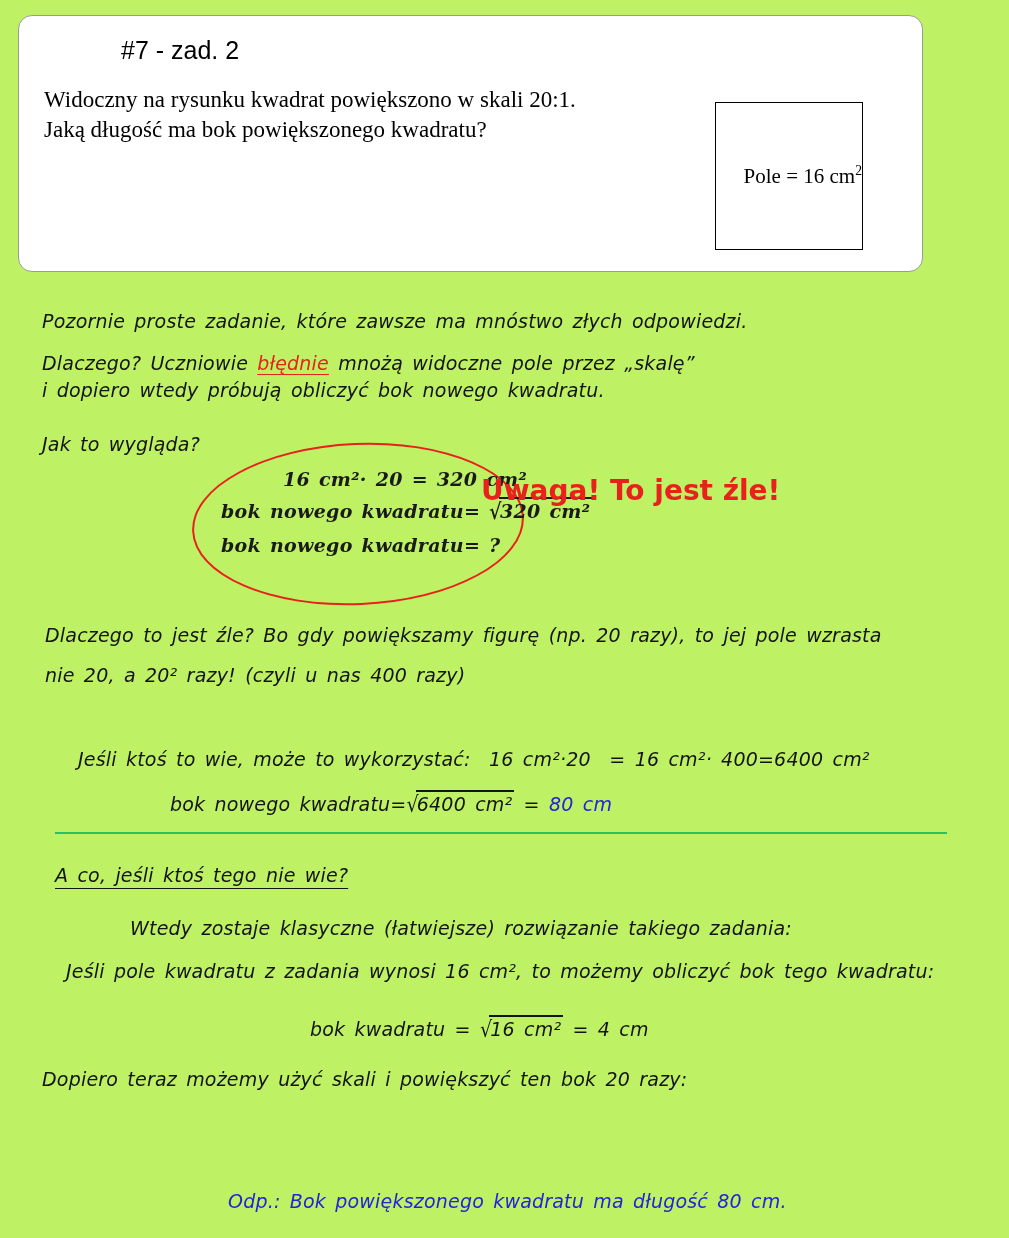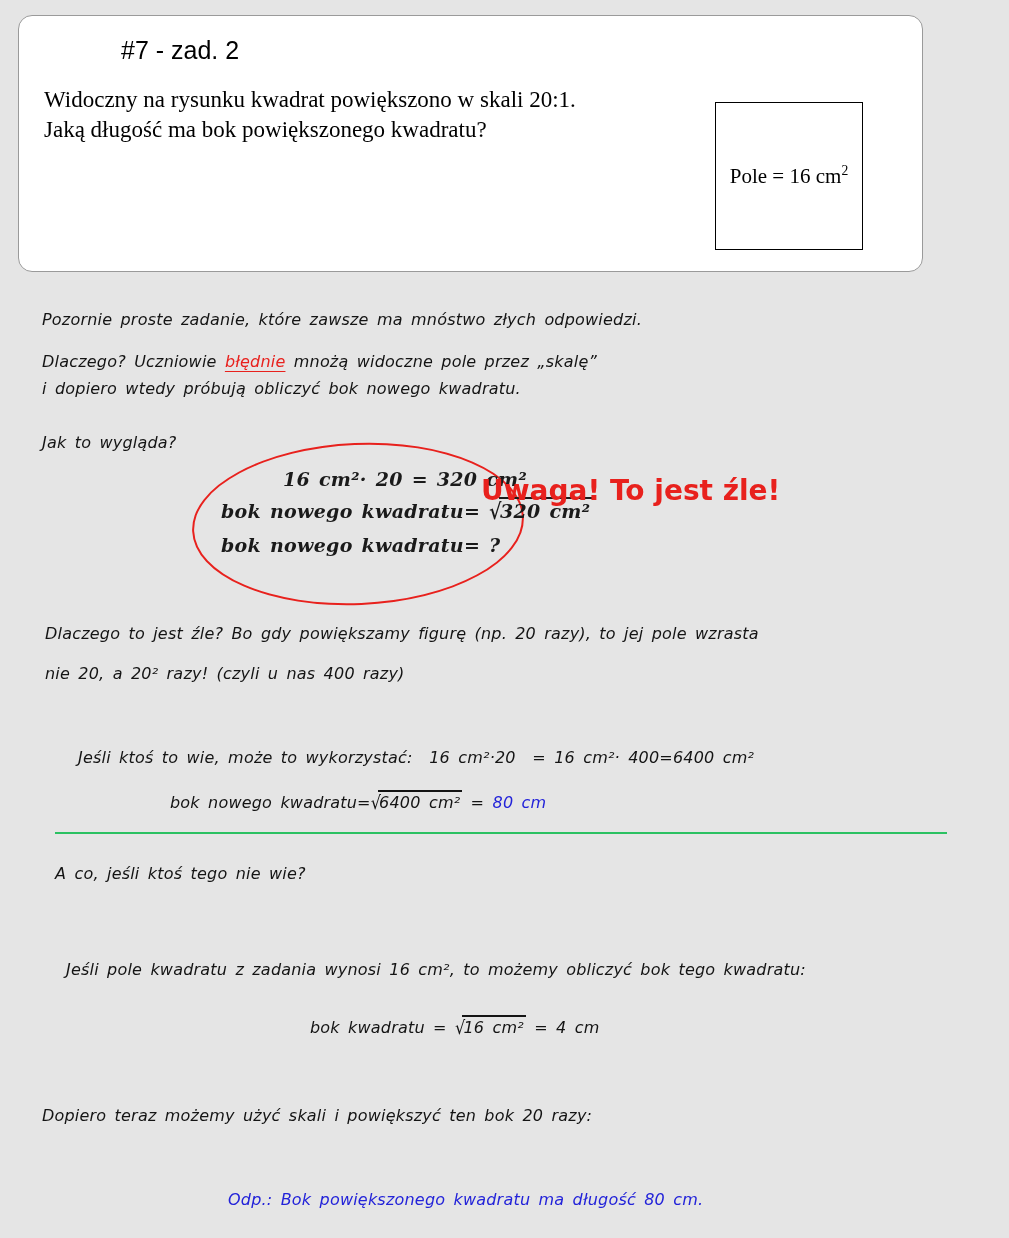--- a/index.html
+++ b/index.html
@@ -1,19 +1,19 @@
 <!DOCTYPE html>
 <html lang="pl"><head>
 <meta charset="utf-8">
 <style>
   html,body { margin:0; padding:0; background:#ffffff; }
   #page {
     position:relative;
     width:1009px; height:1238px;
-    background:#e5e5e5;
+    background:#bef264;
     font-family:"DejaVu Sans", sans-serif;
     color:#111;
     overflow:hidden;
   }
   .abs { position:absolute; white-space:pre; }
 
   
   .problem-card {
     position:absolute; left:18px; top:15px;
     width:903px; height:255px;
@@ -27,39 +27,39 @@
     font-size:25px; color:#000;
   }
   .serif-line {
     font-family:"Liberation Serif","DejaVu Serif",serif;
     font-size:23px; color:#000; white-space:pre;
   }
   .mini-square {
     position:absolute; left:696px; top:86px;
     width:146px; height:146px;
     border:1.6px solid #000;
-    display:flex; align-items:center; justify-content:center;
+    display:flex; align-items:center; justify-content:flex-end;
   }
   .mini-square .lbl {
     font-family:"Liberation Serif","DejaVu Serif",serif;
     font-size:21px; color:#000; white-space:nowrap;
   }
   .mini-square sup { font-size:0.65em; vertical-align:super; }
 
   
   .hw {
     font-family:"DejaVu Sans", sans-serif;
     font-style:italic;
-    font-size:16px; color:#141414;
+    font-size:19px; color:#141414;
     letter-spacing:0.2px; word-spacing:3px;
     white-space:pre;
   }
   .hw-red { color:var(--red); text-decoration:underline; text-underline-offset:4px;margin-top:20px; }
   .hw-blue { color:var(--blue); }
-  .underlined { text-underline-offset:6px; }
+  .underlined { text-decoration:underline; text-underline-offset:6px; }
 
   
   .script {
     font-family:"DejaVu Serif", serif;
     font-style:italic; font-weight:600;
     font-size:19px; color:#1a1a1a;
     letter-spacing:0.3px; word-spacing:2px;
     white-space:pre;
   }
 
@@ -119,19 +119,20 @@
 
   <div class="hw abs" style="left:45px; top:624px;">Dlaczego to jest źle? Bo gdy powiększamy figurę (np. 20 razy), to jej pole wzrasta</div>
   <div class="hw abs" style="left:45px; top:664px;">nie 20, a 20² razy! (czyli u nas 400 razy)</div>
 
   <div class="hw abs" style="left:78px; top:748px;">Jeśli ktoś to wie, może to wykorzystać:  16 cm²·20  = 16 cm²· 400=6400 cm²</div>
   <div class="hw abs" style="left:170px; top:793px;"><span>bok nowego kwadratu=</span><span class="sq">√</span><span class="rad">6400 cm²</span><span> = </span><span class="hw-blue">80 cm</span></div>
 
   <div class="green-line"></div>
 
   <div class="hw underlined abs" style="left:55px; top:864px;">A co, jeśli ktoś tego nie wie?</div>
+  <div class="hw abs" style="left:130px; top:917px;">Wtedy zostaje klasyczne (łatwiejsze) rozwiązanie takiego zadania:</div>
   <div class="hw abs" style="left:42px; top:960px;margin-left:24px;">Jeśli pole kwadratu z zadania wynosi 16 cm², to możemy obliczyć bok tego kwadratu:</div>
   <div class="hw abs" style="left:310px; top:1018px;"><span>bok kwadratu = </span><span class="sq">√</span><span class="rad">16 cm²</span><span> = 4 cm</span></div>
-  <div class="hw abs" style="left:42px; top:1068px;margin-top:38px;">Dopiero teraz możemy użyć skali i powiększyć ten bok 20 razy:</div>
+  <div class="hw abs" style="left:42px; top:1068px;">Dopiero teraz możemy użyć skali i powiększyć ten bok 20 razy:</div>
 
   <div class="hw hw-blue abs" style="left:228px; top:1190px;">Odp.: Bok powiększonego kwadratu ma długość 80 cm.</div>
 
 </div>
 
 </body></html>

